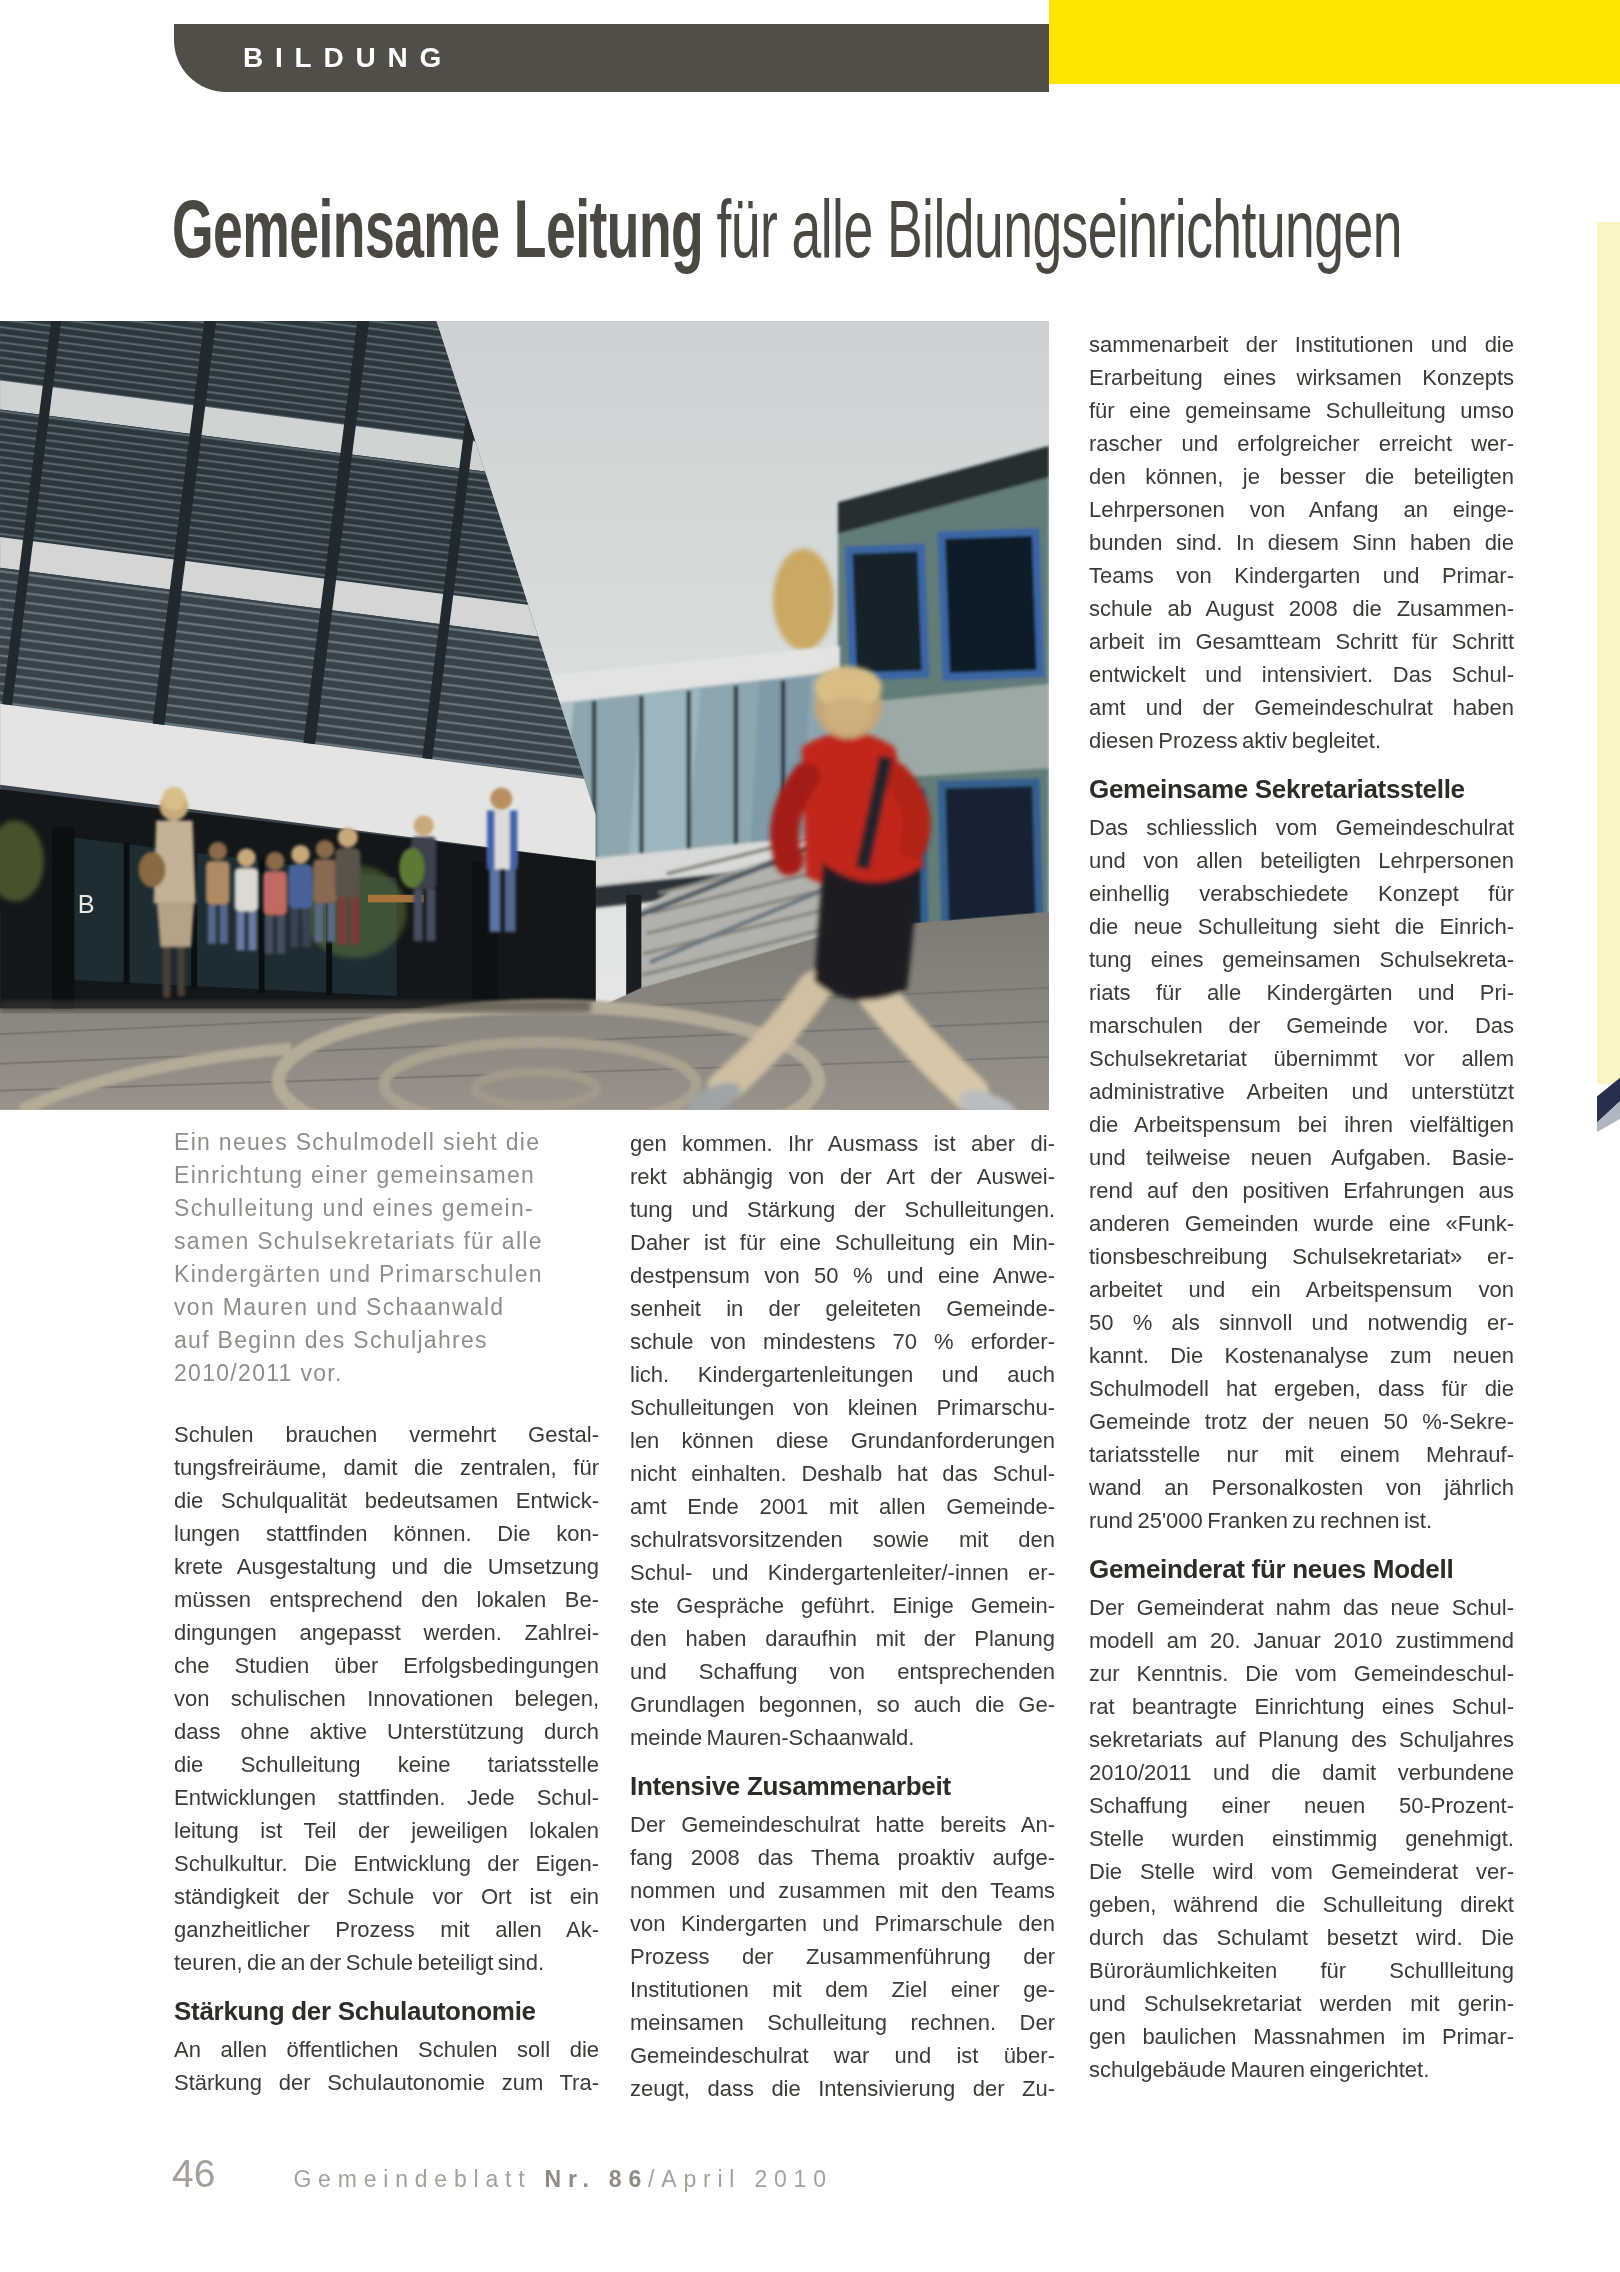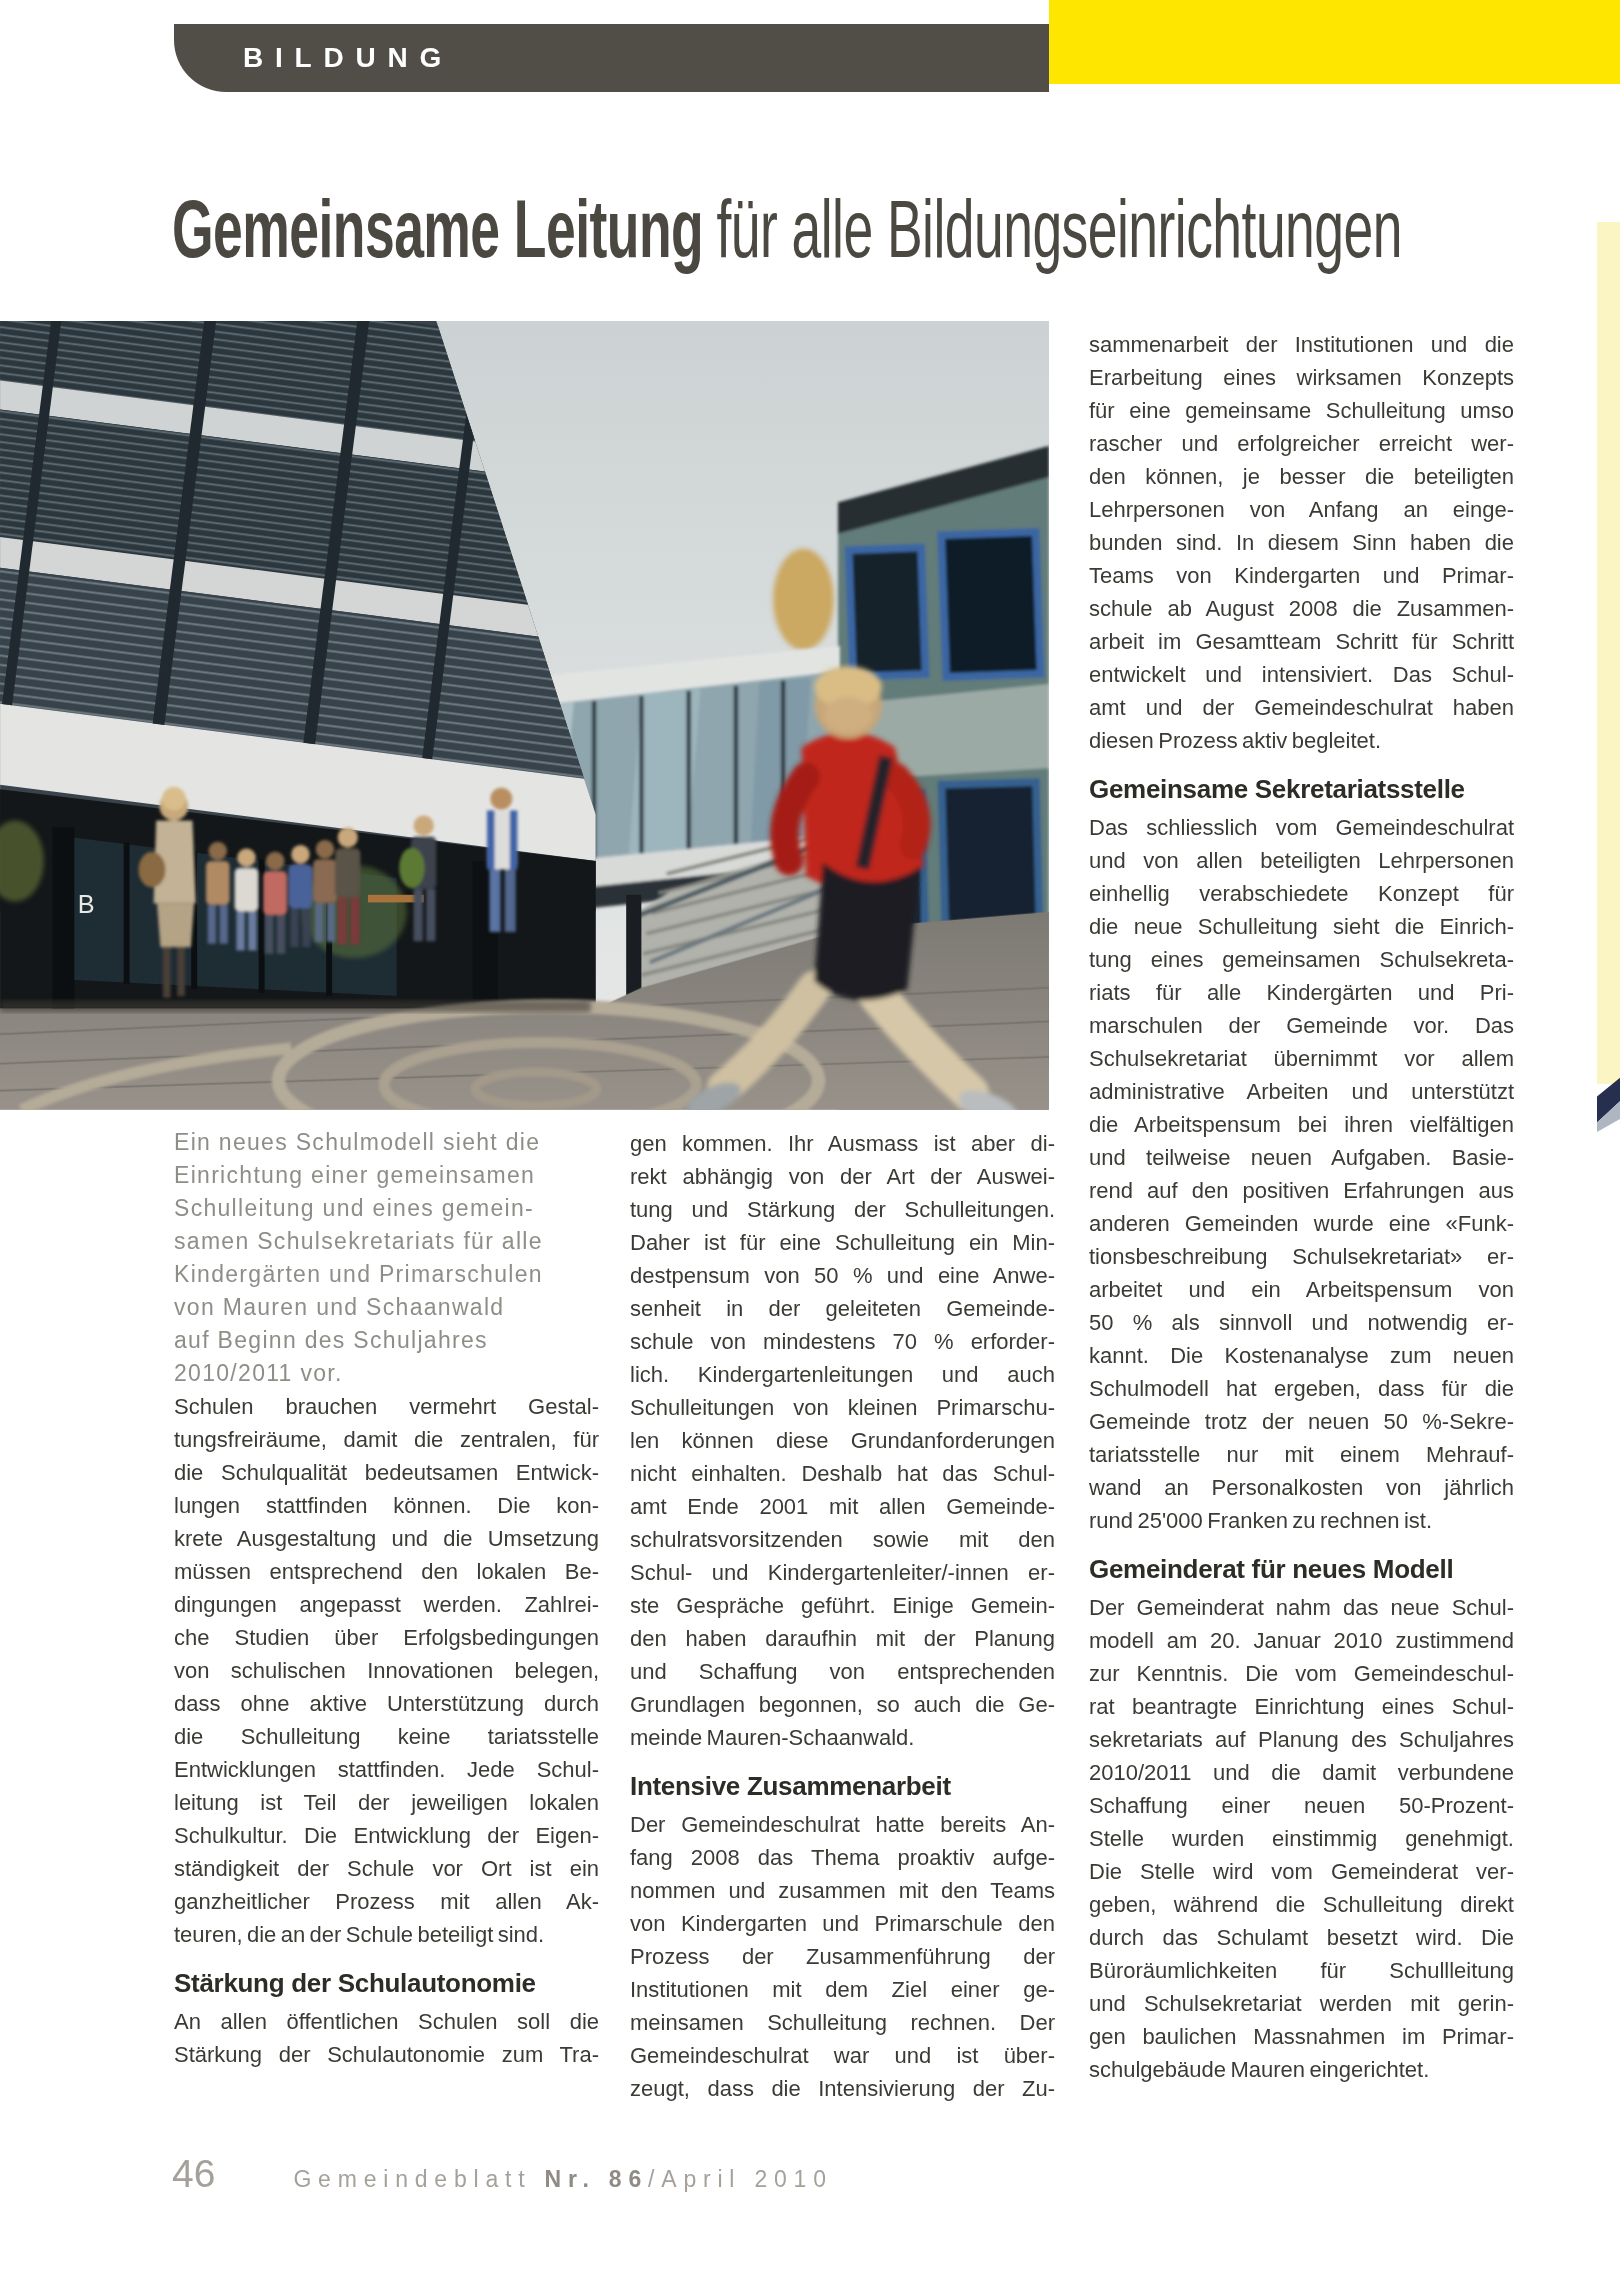--- a/index.html
+++ b/index.html
@@ -22,21 +22,21 @@
 
   
   .photo{position:absolute;left:0;top:321px;width:1049px;height:789px;overflow:hidden;background:#d8dad9;}
 
   
   .col{position:absolute;}
   .line{height:33px;line-height:33px;overflow:hidden;text-align:justify;text-align-last:justify;
         word-spacing:-1.7px;color:#3b3a35;font-size:22px;}
   .line.last{text-align-last:left;}
   .para{margin:0;}
-  .intro{}
+  .intro{margin-bottom:28px;}
   .intro .line{text-align:left;text-align-last:left;color:#8e8d87;letter-spacing:1.3px;
         font-size:23px;word-spacing:0;}
   .heading{font-weight:700;font-size:26px;line-height:33px;color:#2d2c27;
         margin:16px 0 5px 0;letter-spacing:-0.3px;}
 
   
   .side-strip{position:absolute;left:1597px;top:222px;width:23px;height:862px;background:#fbf4c3;}
   .side-wedge{position:absolute;left:1597px;top:1073px;width:23px;height:59px;}
   .side-wedge .navy{position:absolute;left:0;top:0;width:23px;height:59px;background:#262f4e;
         clip-path:polygon(0 40%,100% 8%,100% 48%,0 84%);}

